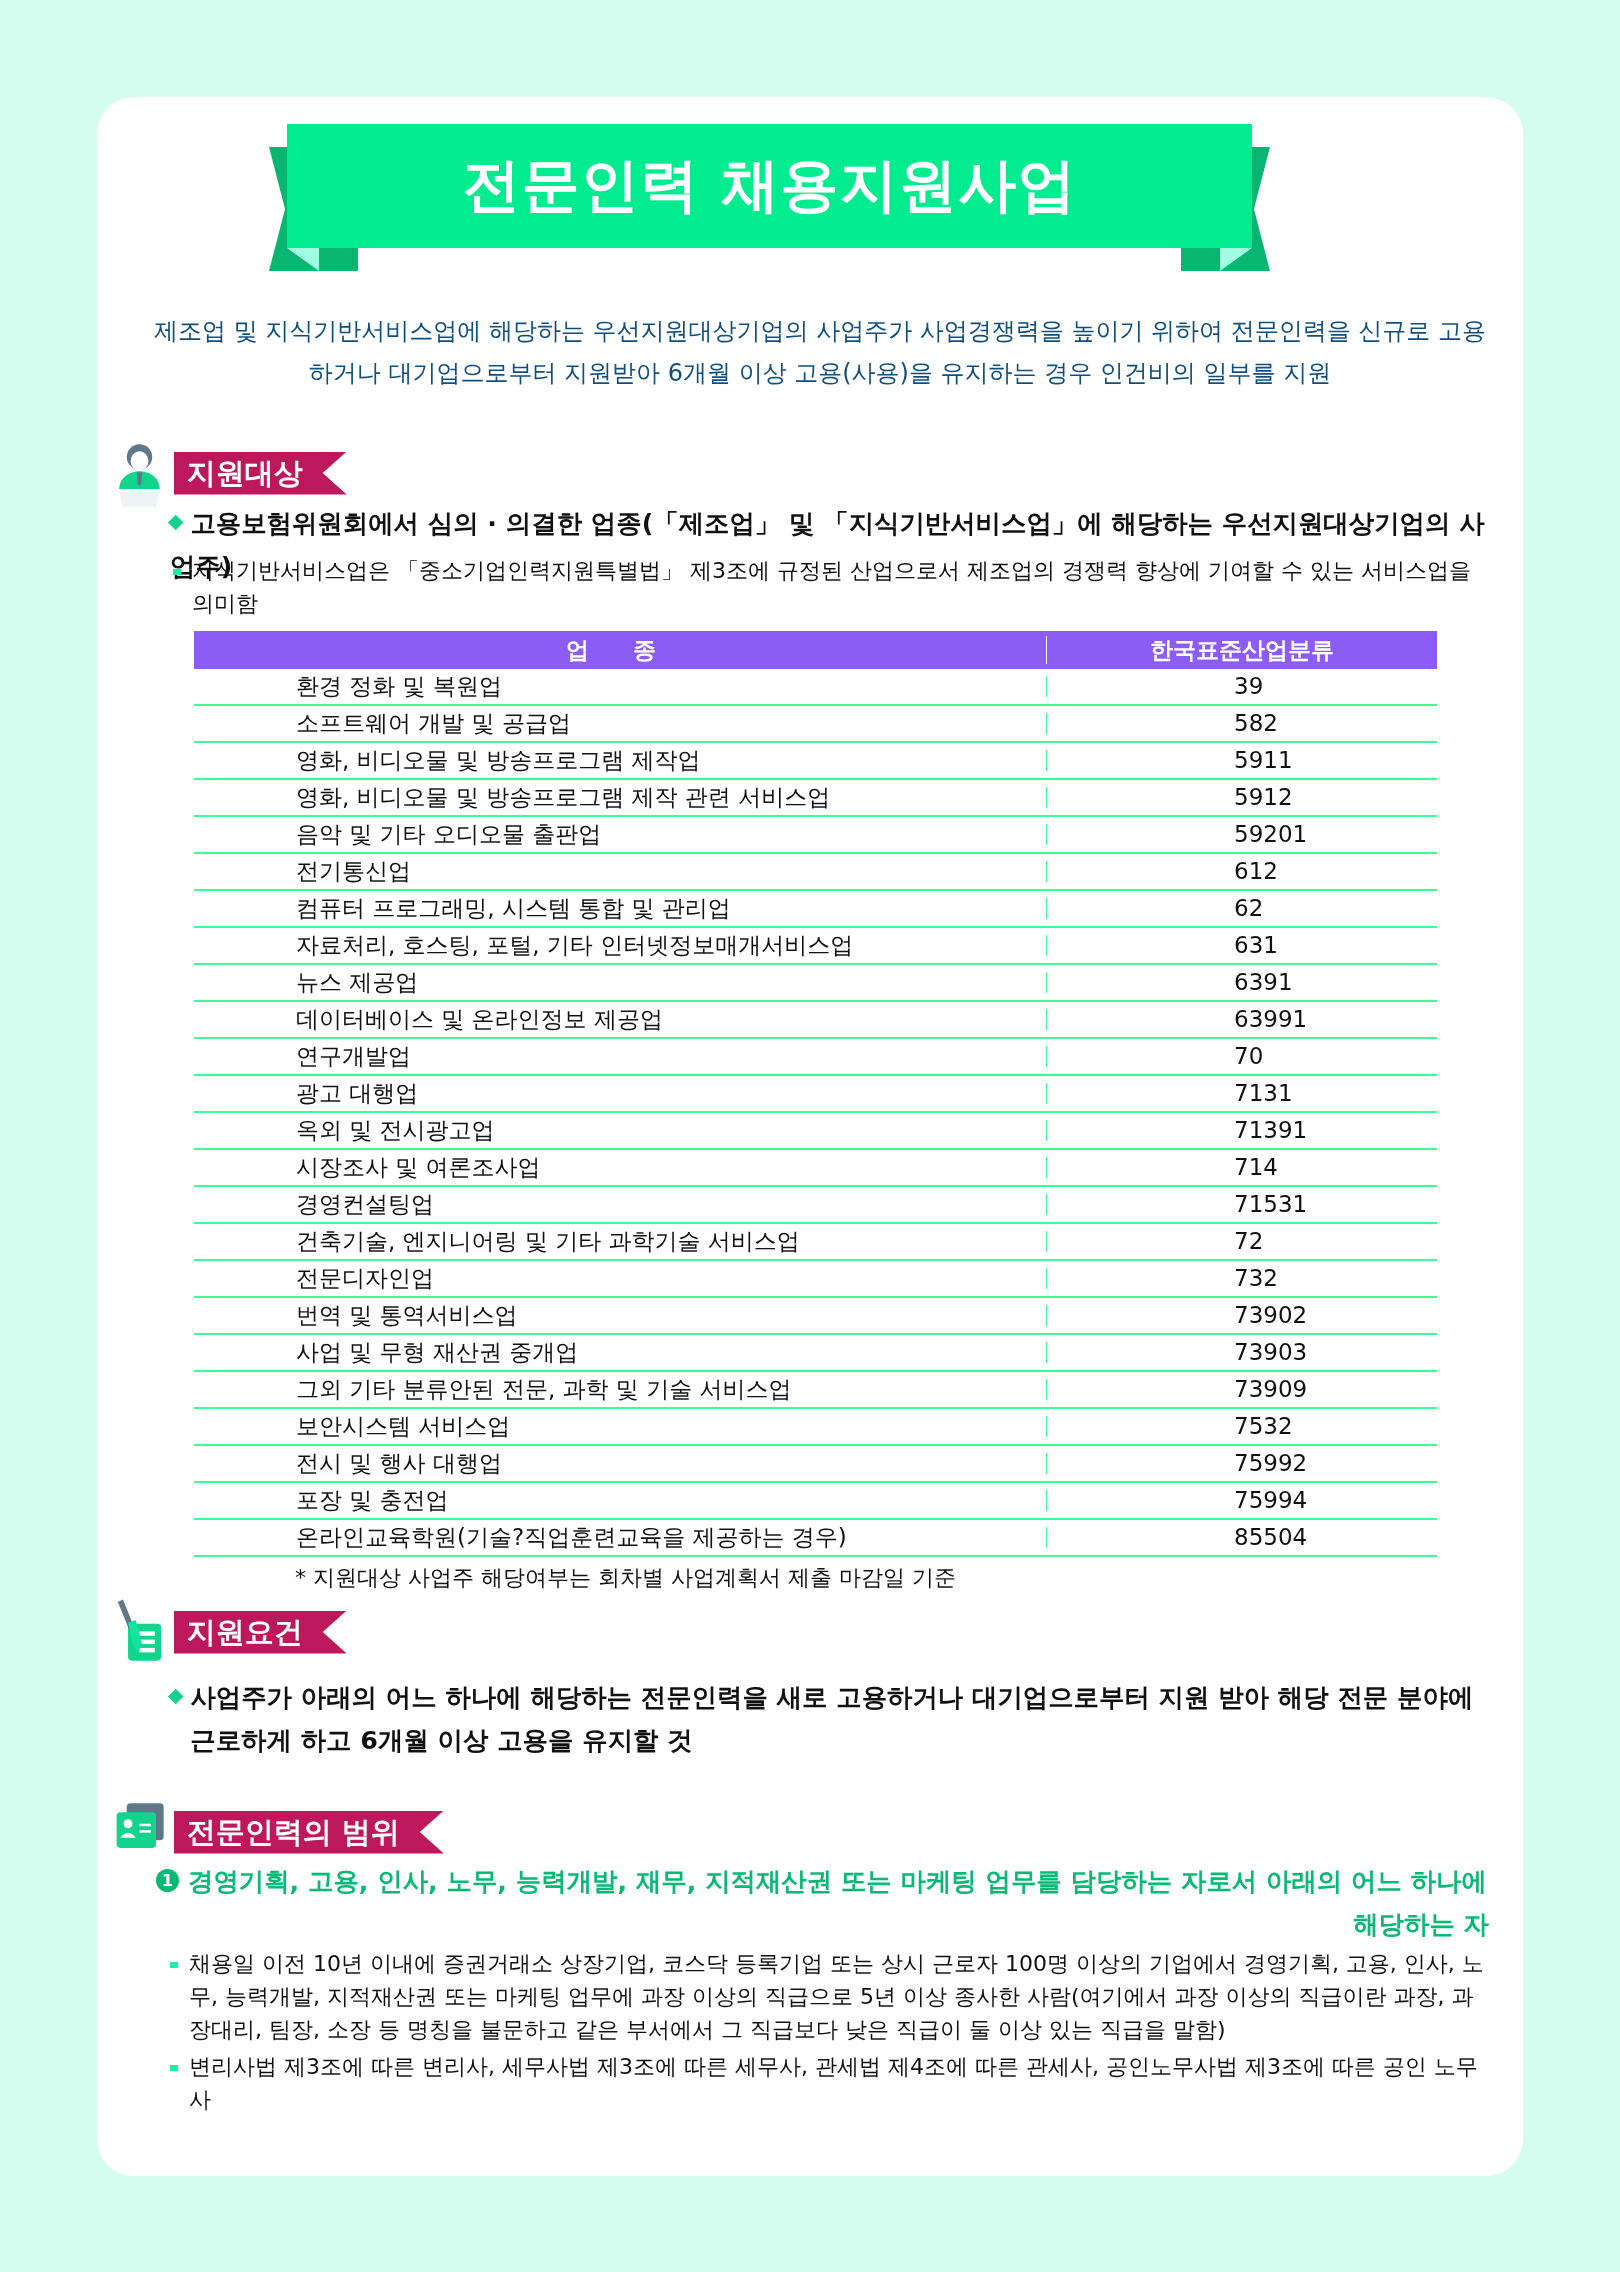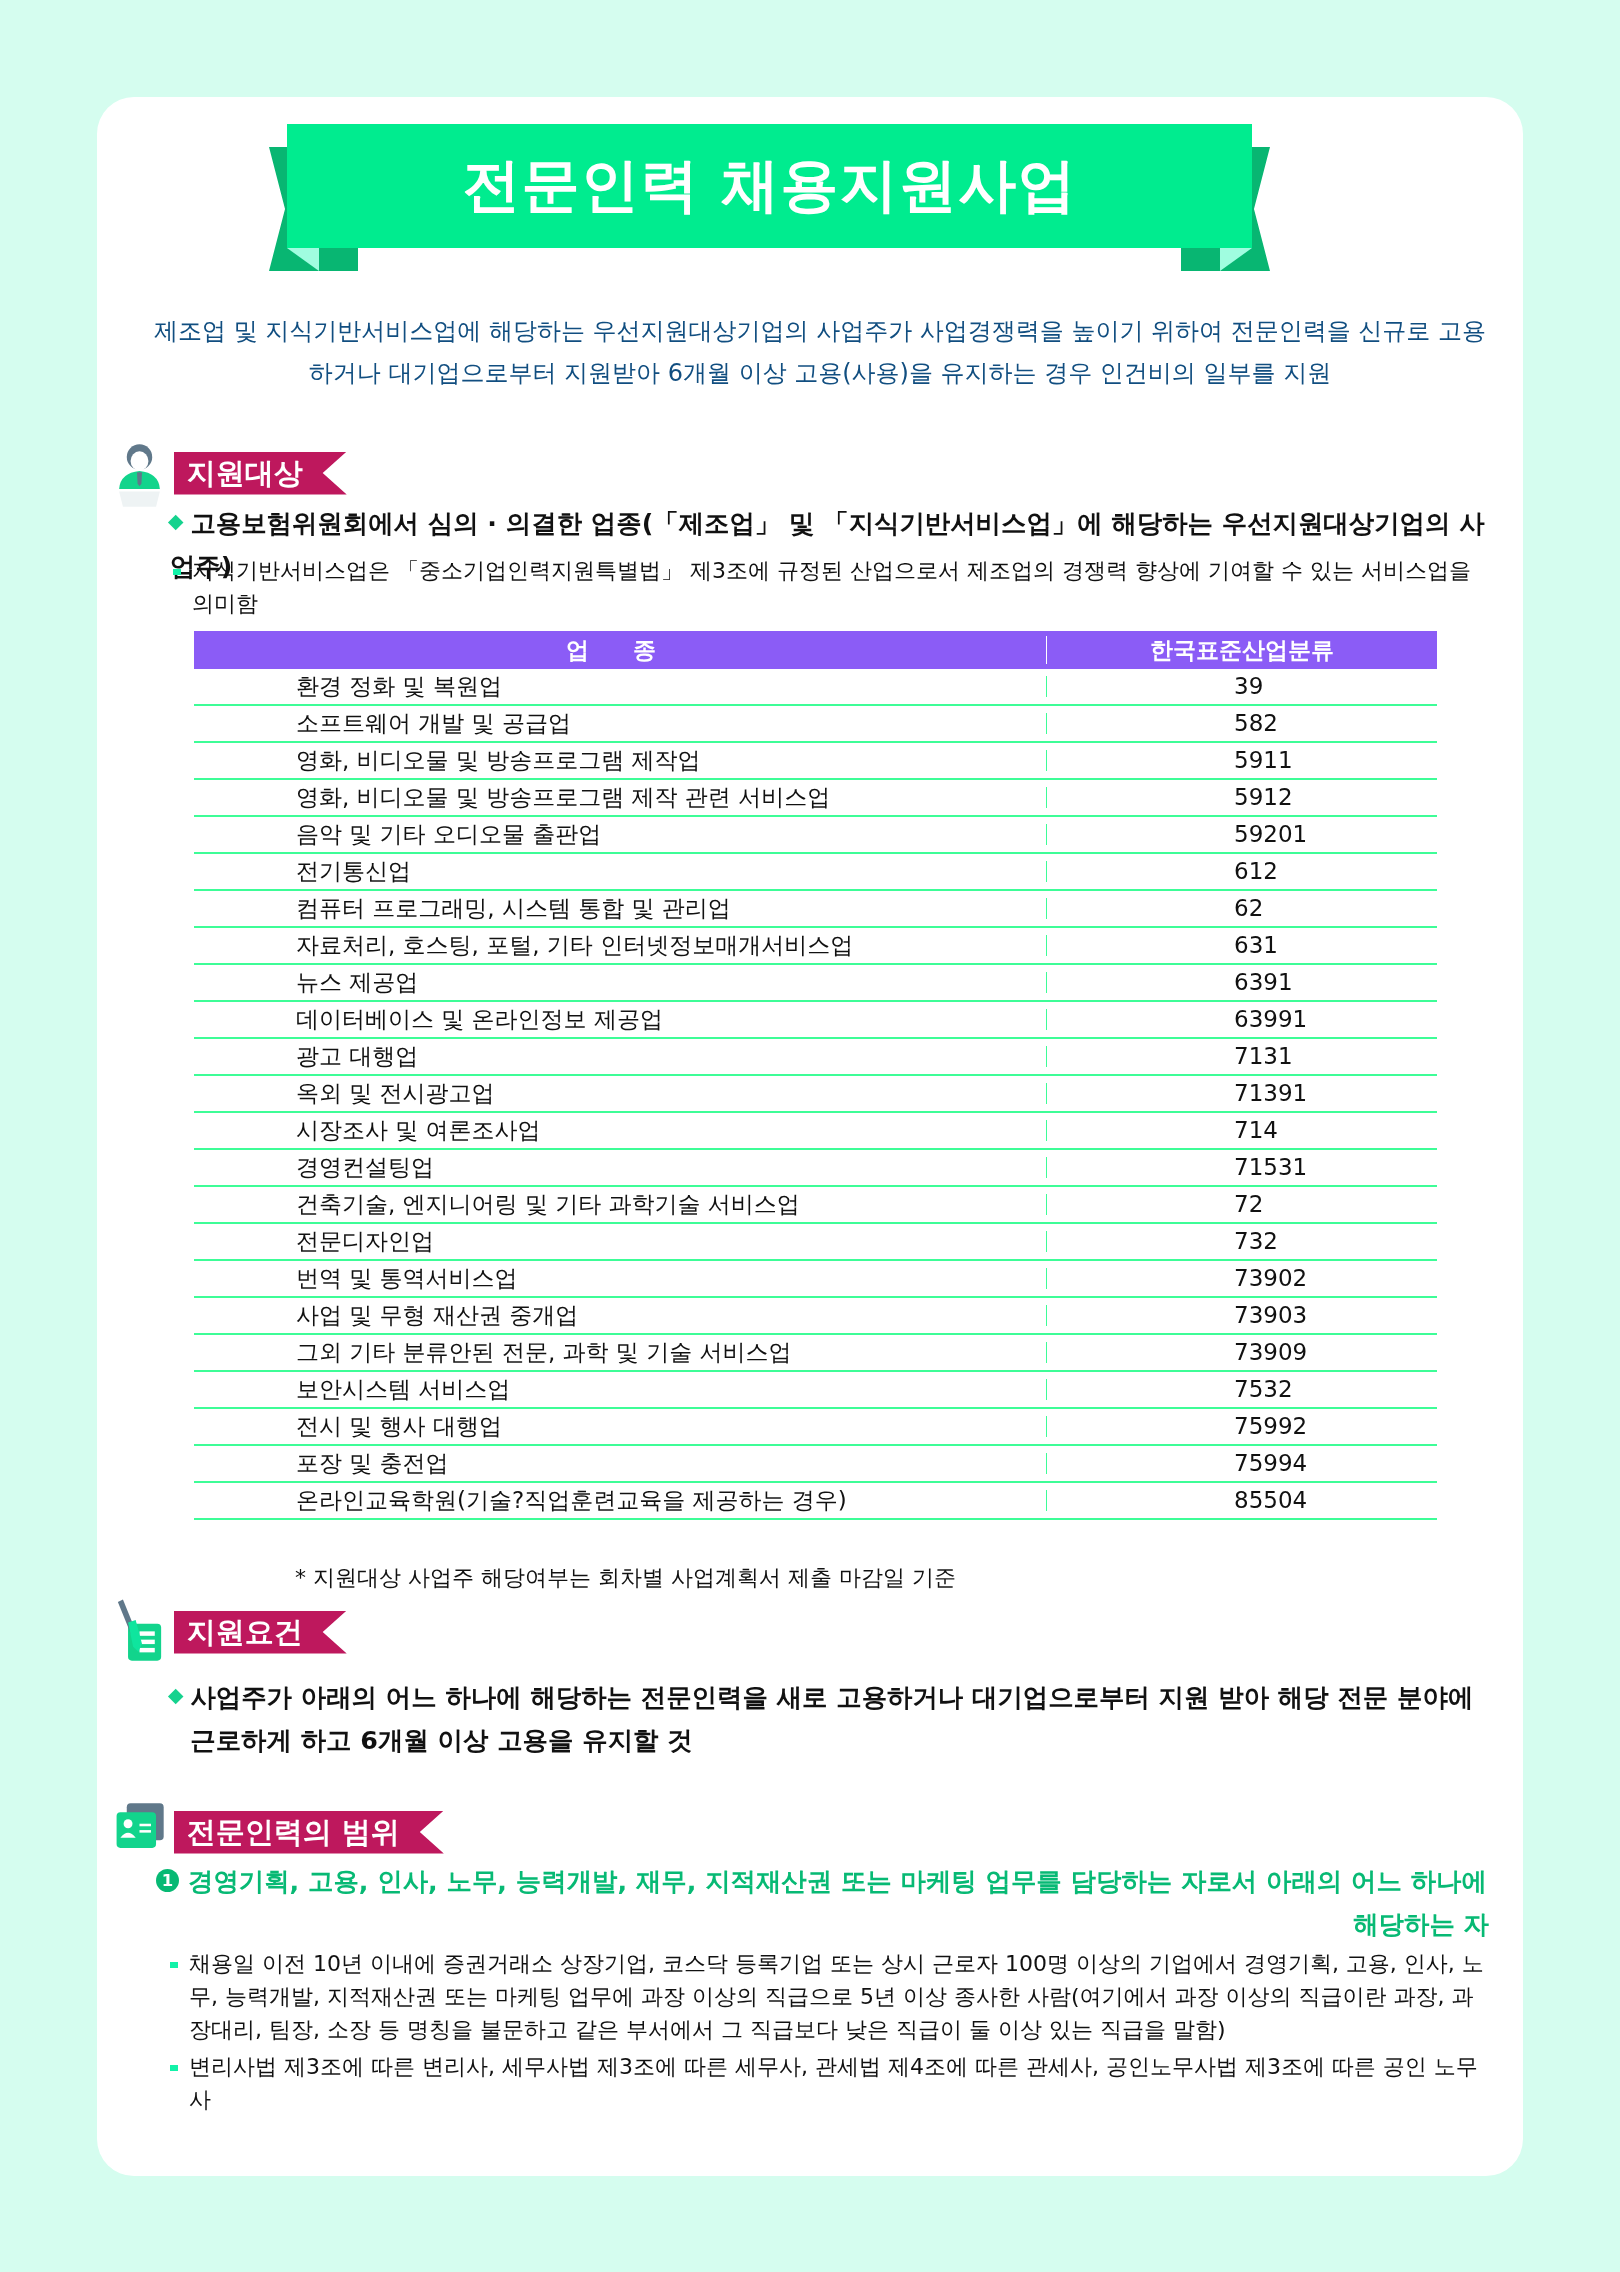--- a/index.html
+++ b/index.html
@@ -138,20 +138,24 @@
       </div>
       <div class="trow">
         <div class="c1">뉴스 제공업</div>
         <div class="c2">6391</div>
       </div>
       <div class="trow">
         <div class="c1">데이터베이스 및 온라인정보 제공업</div>
         <div class="c2">63991</div>
       </div>
       <div class="trow">
+        <div class="c1">연구개발업</div>
+        <div class="c2">70</div>
+      </div>
+      <div class="trow">
         <div class="c1">광고 대행업</div>
         <div class="c2">7131</div>
       </div>
       <div class="trow">
         <div class="c1">옥외 및 전시광고업</div>
         <div class="c2">71391</div>
       </div>
       <div class="trow">
         <div class="c1">시장조사 및 여론조사업</div>
         <div class="c2">714</div>

